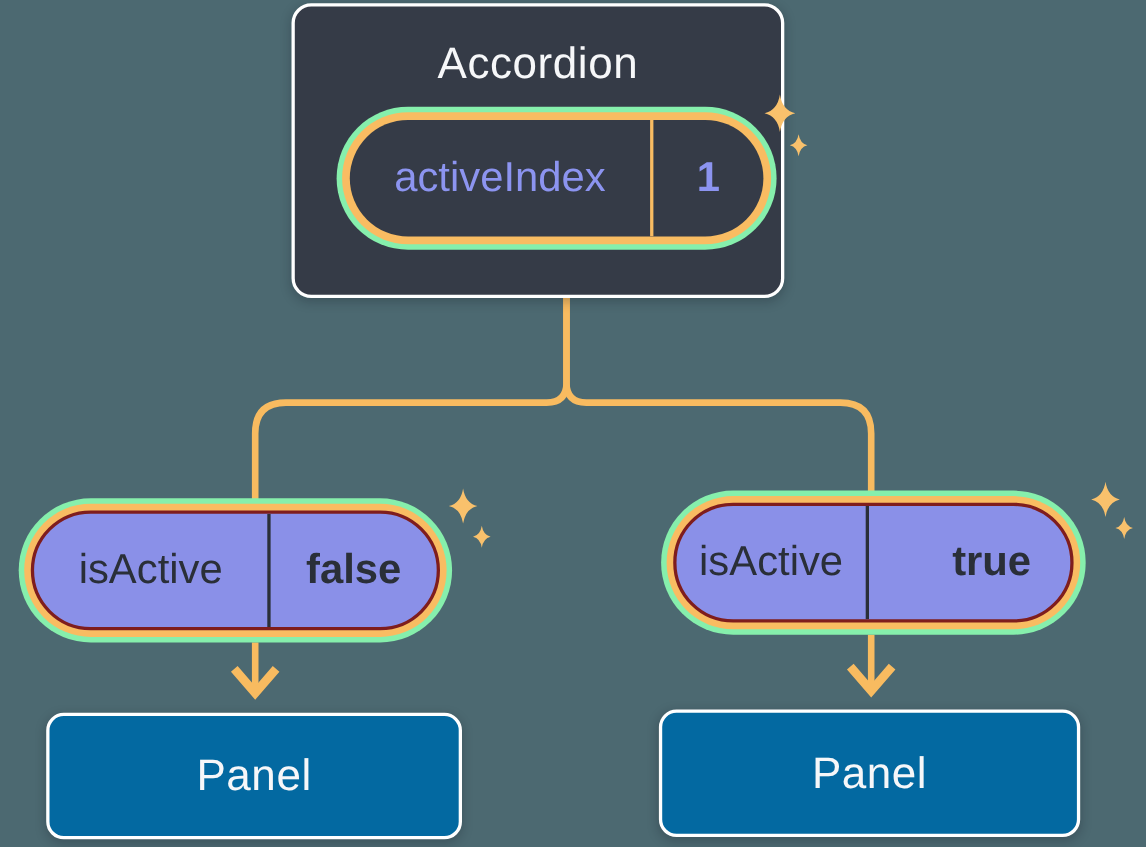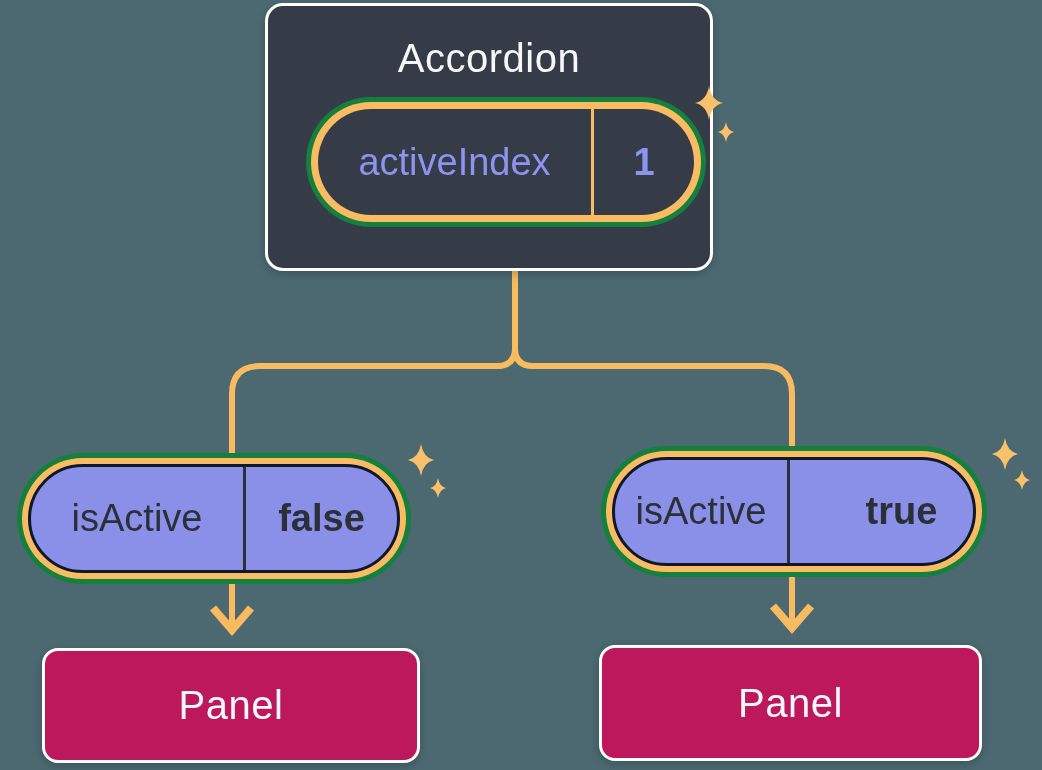--- a/index.html
+++ b/index.html
@@ -18,30 +18,30 @@
     box-shadow:0 3px 10px rgba(15,20,30,0.25);
   }
   .node-title{
     position:absolute;left:0;right:0;text-align:center;
     color:#F6F7F9;font-size:40px;font-weight:500;letter-spacing:.5px;
   }
   .accordion{left:265px;top:3px;width:448px;height:268px;}
   .accordion .node-title{top:30px;}
 
   
-  .ring-outer{background:#15803d;border-radius:999px;padding:5px;box-sizing:border-box;height:100%;}
+  .ring-outer{background:#86efac;border-radius:999px;padding:5px;box-sizing:border-box;height:100%;}
   .ring-inner{background:#F9BC62;border-radius:999px;box-sizing:border-box;height:100%;}
   .ring-inner.pad7{padding:7px;}
   .ring-inner.pad6{padding:6px;}
   .core{
     border-radius:999px;height:100%;box-sizing:border-box;
     display:flex;align-items:stretch;overflow:hidden;
   }
   .core-dark{background:#353B47;}
-  .core-purple{background:#8A90E8;border:3px solid #0f172a;}
+  .core-purple{background:#8A90E8;border:3px solid #7f1d1d;}
 
   .cell{display:flex;align-items:center;justify-content:center;font-size:38px;}
   .key-cell{flex:1;}
   .divider{width:3px;align-self:stretch;}
   .divider-orange{background:#F9BC62;}
   .divider-dark{background:#2A2F38;}
 
   .top-pill{position:absolute;left:38px;top:91px;width:400px;height:130px;}
   .top-pill .cell{color:#8C94F0;}
   .top-pill .val-cell{width:100px;font-weight:bold;}
@@ -49,21 +49,21 @@
   .state-pill{position:absolute;z-index:3;}
   .state-pill .cell{color:#2A2F38;}
   .state-pill .val-cell{font-weight:bold;}
   .pill-left{left:17px;top:453px;width:394px;height:131px;}
   .pill-left .val-cell{width:151px;}
   .pill-right{left:601px;top:446px;width:386px;height:131px;}
   .pill-right .val-cell{width:143px;padding-left:40px;}
 
   .panel{
     display:flex;align-items:center;justify-content:center;
-    background:#be185d;color:#F6F7F9;font-size:40px;font-weight:500;
+    background:#0369a1;color:#F6F7F9;font-size:40px;font-weight:500;
     letter-spacing:.5px;border-radius:16px;
   }
   .panel-left{left:42px;top:648px;width:378px;height:115px;}
   .panel-right{left:599px;top:645px;width:383px;height:116px;}
 </style>
 </head>
 <body>
 
 <div class="canvas">
 

